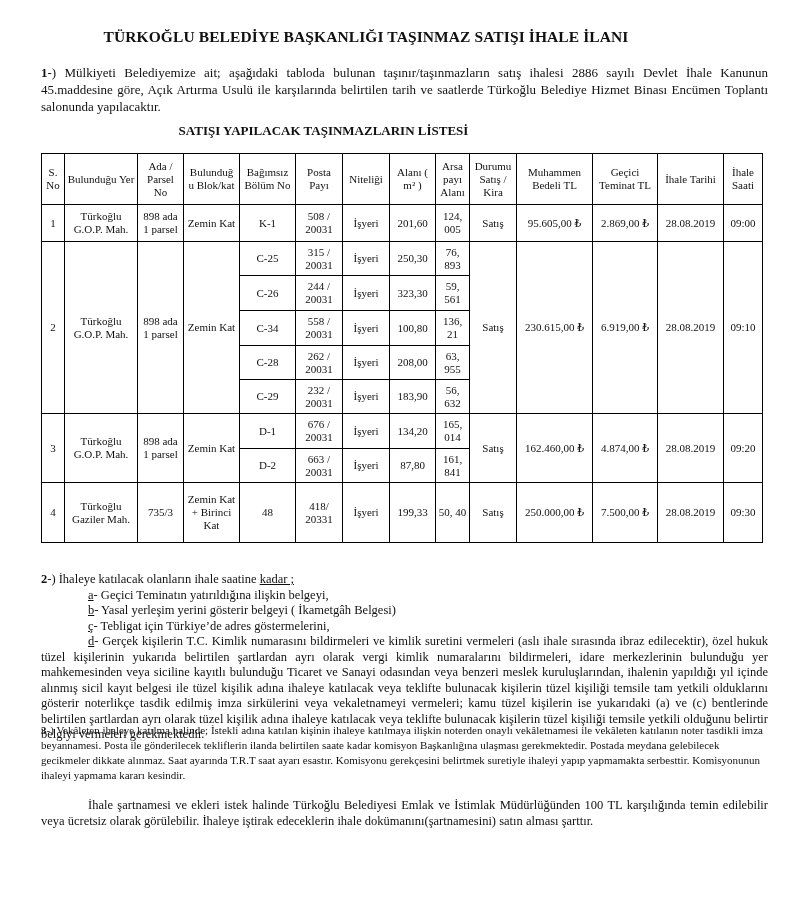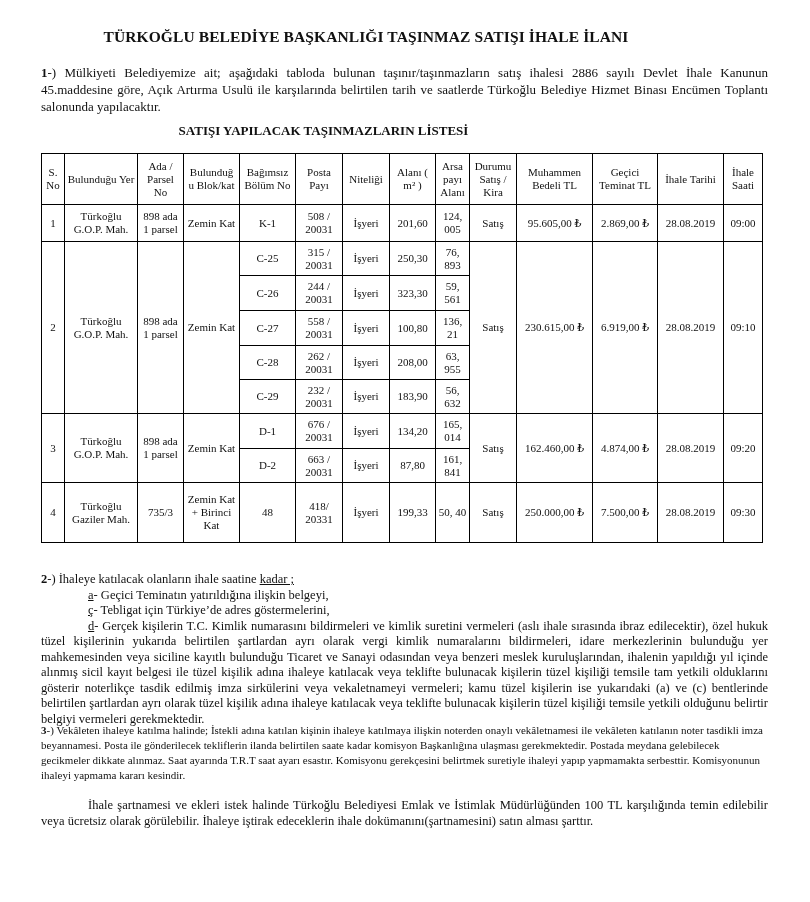--- a/index.html
+++ b/index.html
@@ -106,21 +106,21 @@
       <td rowspan="5">09:10</td>
     </tr>
     <tr style="height:35px">
       <td>C-26</td>
       <td>244 / 20031</td>
       <td>İşyeri</td>
       <td>323,30</td>
       <td>59, 561</td>
     </tr>
     <tr style="height:35px">
-      <td>C-27</td>
+      <td>C-34</td>
       <td>558 / 20031</td>
       <td>İşyeri</td>
       <td>100,80</td>
       <td>136, 21</td>
     </tr>
     <tr style="height:34px">
       <td>C-28</td>
       <td>262 / 20031</td>
       <td>İşyeri</td>
       <td>208,00</td>
@@ -173,20 +173,21 @@
       <td>7.500,00 ₺</td>
       <td>28.08.2019</td>
       <td>09:30</td>
     </tr>
   </tbody>
 </table>
 
 <div class="sec sec2">
   <div><b>2</b><span>-)  İhaleye katılacak olanların ihale saatine </span><span class="u">kadar ;</span></div>
   <div class="item"><span class="u">a</span><span>- Geçici  Teminatın yatırıldığına ilişkin belgeyi,</span></div>
+  <div class="item"><span class="u">b</span><span>- Yasal yerleşim yerini gösterir belgeyi ( İkametgâh Belgesi)</span></div>
   <div class="item"><span class="u">ç</span><span>- Tebligat için Türkiye’de adres göstermelerini,</span></div>
   <div class="justify" style="text-indent:47px"><span class="u">d</span><span>- Gerçek kişilerin T.C. Kimlik numarasını bildirmeleri ve kimlik suretini vermeleri (aslı ihale sırasında ibraz edilecektir), özel hukuk tüzel kişilerinin yukarıda belirtilen şartlardan ayrı olarak vergi kimlik numaralarını bildirmeleri, idare merkezlerinin bulunduğu yer mahkemesinden veya siciline kayıtlı bulunduğu Ticaret ve Sanayi odasından veya benzeri meslek kuruluşlarından, ihalenin yapıldığı yıl içinde alınmış sicil kayıt belgesi ile tüzel kişilik adına ihaleye katılacak veya teklifte bulunacak kişilerin tüzel kişiliği temsile tam yetkili olduklarını gösterir noterlikçe tasdik edilmiş imza sirkülerini veya vekaletnameyi vermeleri; kamu tüzel kişilerin ise yukarıdaki (a) ve (c) bentlerinde belirtilen şartlardan ayrı olarak tüzel kişilik adına ihaleye katılacak veya teklifte bulunacak kişilerin tüzel kişiliği  temsile yetkili olduğunu belirtir belgiyi vermeleri gerekmektedir.</span></div>
 </div>
 
 <div class="sec sec3"><b>3</b><span>-) Vekâleten ihaleye katılma halinde; İstekli adına katılan kişinin ihaleye katılmaya ilişkin noterden onaylı vekâletnamesi ile vekâleten katılanın noter tasdikli imza beyannamesi. Posta ile gönderilecek  tekliflerin ilanda belirtilen  saate kadar komisyon Başkanlığına ulaşması gerekmektedir. Postada meydana gelebilecek gecikmeler  dikkate alınmaz. Saat ayarında T.R.T saat ayarı esastır. Komisyonu gerekçesini  belirtmek suretiyle ihaleyi yapıp yapmamakta serbesttir. Komisyonunun ihaleyi yapmama kararı kesindir.</span></div>
 
 <div class="sec sec4">
   <div class="indent justify">İhale şartnamesi ve ekleri istek halinde Türkoğlu Belediyesi Emlak ve İstimlak Müdürlüğünden 100 TL karşılığında temin edilebilir  veya ücretsiz olarak görülebilir. İhaleye iştirak edeceklerin ihale dokümanını(şartnamesini) satın alması şarttır.</div>
 </div>
 

